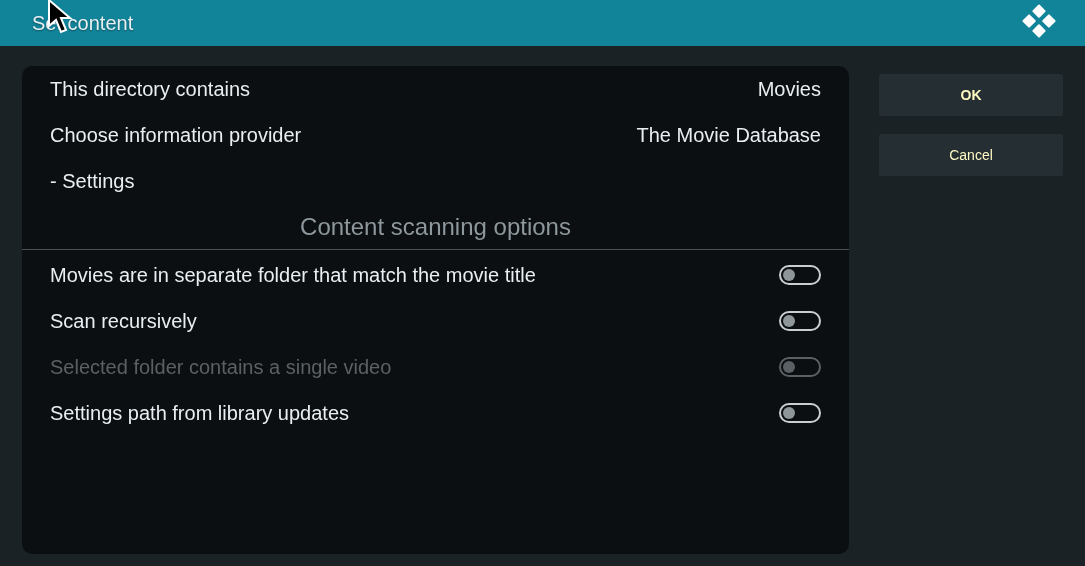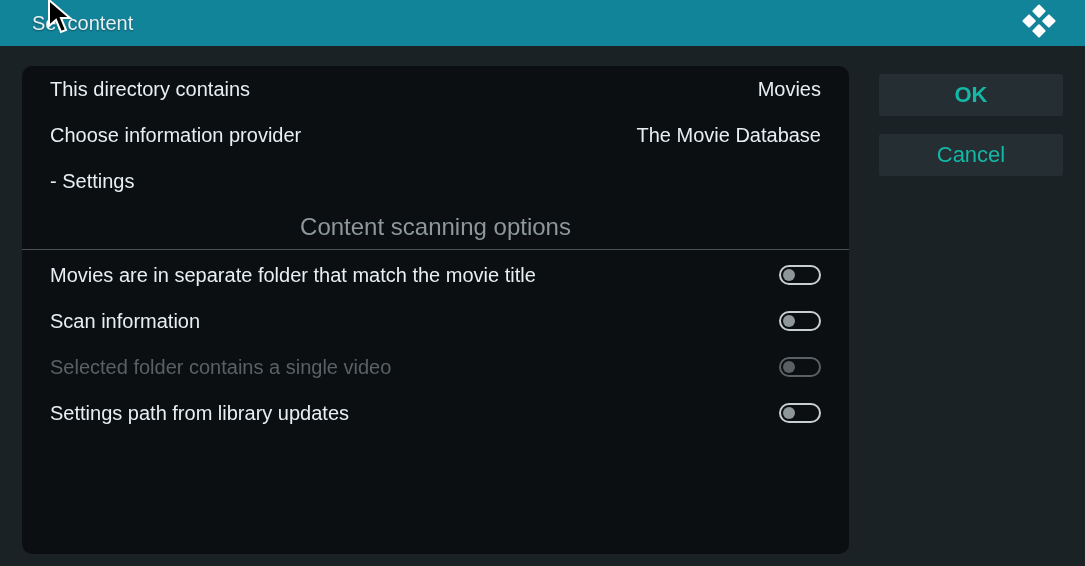--- a/index.html
+++ b/index.html
@@ -92,22 +92,22 @@
     gap: 18px;
     padding-top: 8px;
   }
   .btn {
     height: 42px;
     background: rgba(40,48,54,0.85);
     border-radius: 2px;
     display: flex;
     align-items: center;
     justify-content: center;
-    color: #14b8a6;
-    font-size: 22px;
+    color: #fef9c3;
+    font-size: 14px;
     font-weight: 600;
     cursor: pointer;
   }
   .btn.cancel { font-weight: 500; }
   .cursor {
     position: absolute;
     top: -2px;
     left: 46px;
     pointer-events: none;
     z-index: 100;
@@ -153,21 +153,21 @@
     </div>
 
     <div class="row">
       <span class="row-label">Movies are in separate folder that match the movie title</span>
       <span class="toggle">
             <span class="toggle-knob"></span>
           </span>
     </div>
 
     <div class="row">
-      <span class="row-label">Scan information</span>
+      <span class="row-label">Scan recursively</span>
       <span class="toggle">
             <span class="toggle-knob"></span>
           </span>
     </div>
 
     <div class="row disabled">
       <span class="row-label">Selected folder contains a single video</span>
       <span class="toggle disabled">
             <span class="toggle-knob"></span>
           </span>

